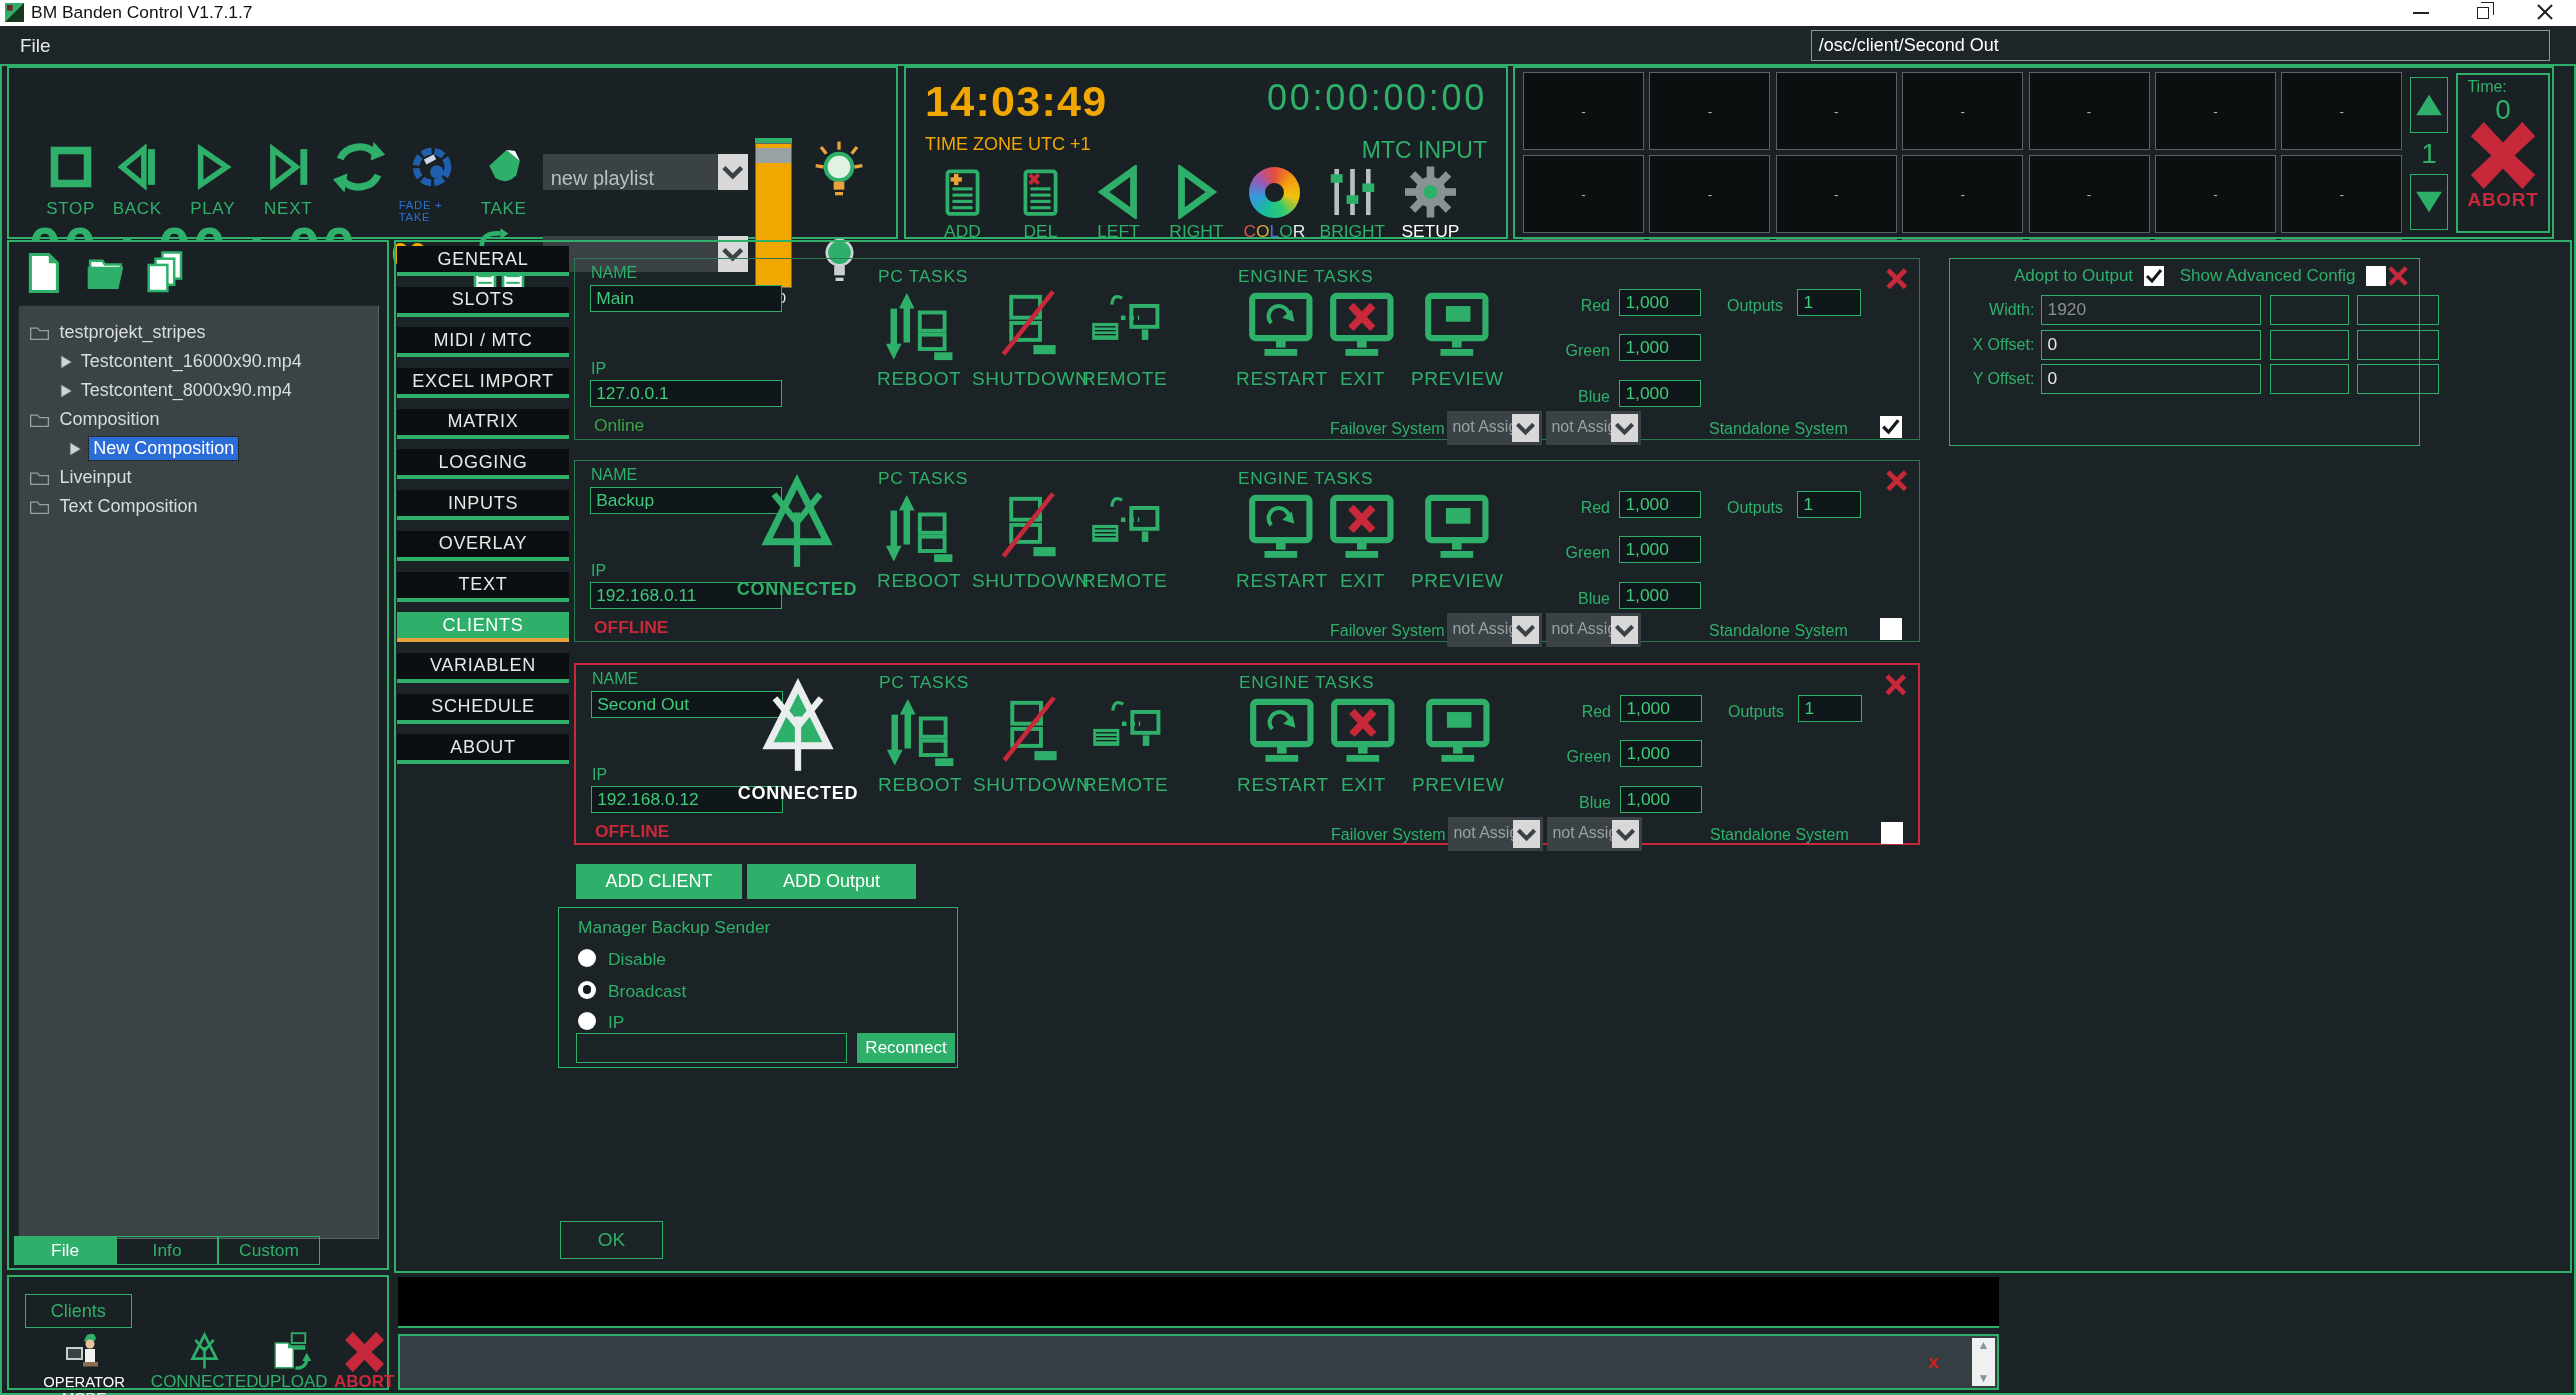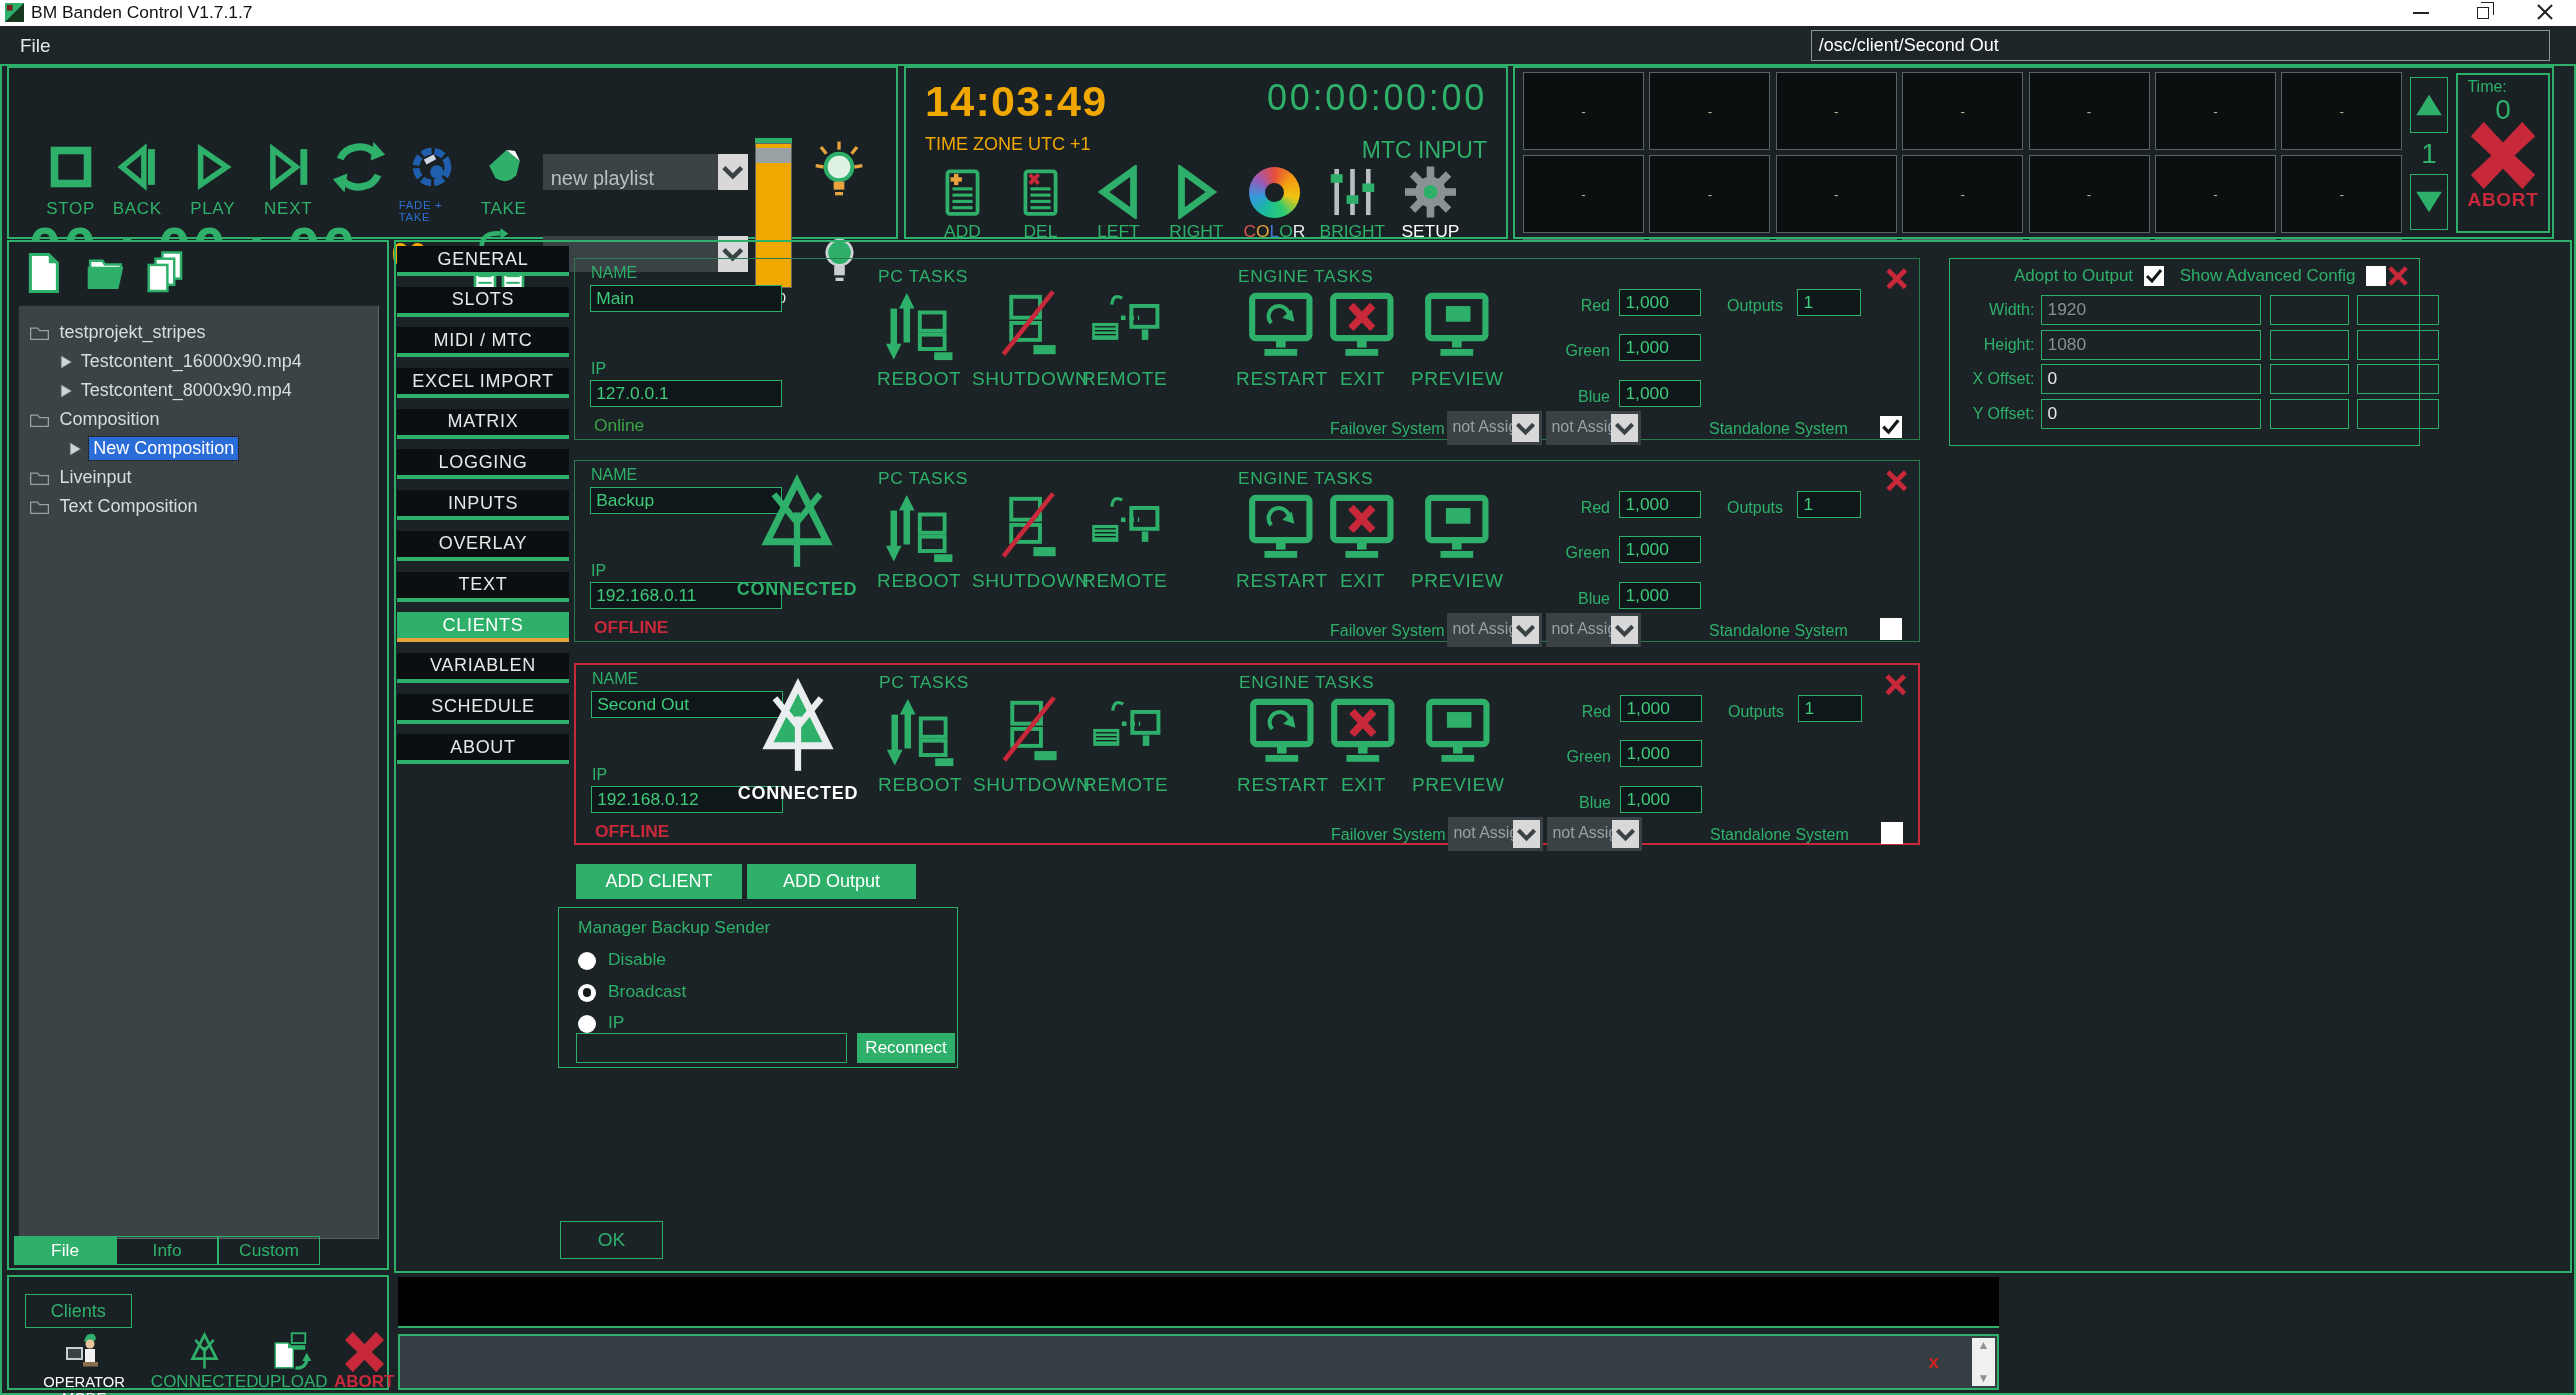--- a/index.html
+++ b/index.html
@@ -132,21 +132,21 @@
 
   
   .gbtn{position:absolute; background:var(--green); color:#fff; font-size:18px; display:flex; align-items:center; justify-content:center; cursor:pointer;}
   #addclient{left:576px; top:864px; width:166px; height:35px;}
   #addoutput{left:747px; top:864px; width:169px; height:35px;}
   #okbtn{position:absolute; left:560px; top:1221px; width:103px; height:38px; border:1.3px solid var(--green); color:var(--green); font-size:19px; display:flex; align-items:center; justify-content:center; cursor:pointer;}
 
   
   #backupbox{position:absolute; left:558px; top:907px; width:400px; height:161px; border:1.3px solid var(--green);}
   #backupbox .btitle{color:var(--green); font-size:17.4px; margin:9.4px 0 0 19px;}
-  .radio{display:flex; align-items:flex-end; margin:10.7px 0 0 19px; cursor:pointer;}
+  .radio{display:flex; align-items:flex-start; margin:10.7px 0 0 19px; cursor:pointer;}
   .rdot{width:18px; height:18px; border-radius:50%; background:#fff; margin-right:12px; position:relative;}
   .rdot.on::after{content:''; position:absolute; left:4.7px; top:4.7px; width:8.7px; height:8.7px; border-radius:50%; background:#14191c;}
   .rlab{color:var(--green); font-size:17.4px;}
   #backupip{position:absolute; left:17.4px; top:125px; width:271px; height:29.5px; border:1.3px solid var(--green); background:transparent;}
   #reconnect{position:absolute; left:298px; top:125px; width:98px; height:29.5px; background:var(--green); color:#fff; font-size:17px; display:flex; align-items:center; justify-content:center; cursor:pointer;}
 
   
   #cfgpanel{position:absolute; left:1949px; top:258px; width:471px; height:188px; border:1.3px solid var(--green);}
   #cfghead{position:absolute; left:0; top:6.7px; width:100%; display:flex; align-items:center;}
   #cfghead .hl{color:var(--green); font-size:17px;}
@@ -1056,26 +1056,20 @@
         <div class="cb" style="margin-left:10.7px"></div>
       </div>
     <div id="cfgrows">
         <div class="cfgrow">
           <div class="cl">Width:</div>
           <div class="cfgin main dim">1920</div>
           <div class="cfgin s1"></div>
           <div class="cfgin s2"></div>
         </div>
         <div class="cfgrow">
-          <div class="cl">Height:</div>
-          <div class="cfgin main dim">1080</div>
-          <div class="cfgin s1"></div>
-          <div class="cfgin s2"></div>
-        </div>
-        <div class="cfgrow">
           <div class="cl">X Offset:</div>
           <div class="cfgin main ">0</div>
           <div class="cfgin s1"></div>
           <div class="cfgin s2"></div>
         </div>
         <div class="cfgrow">
           <div class="cl">Y Offset:</div>
           <div class="cfgin main ">0</div>
           <div class="cfgin s1"></div>
           <div class="cfgin s2"></div>

